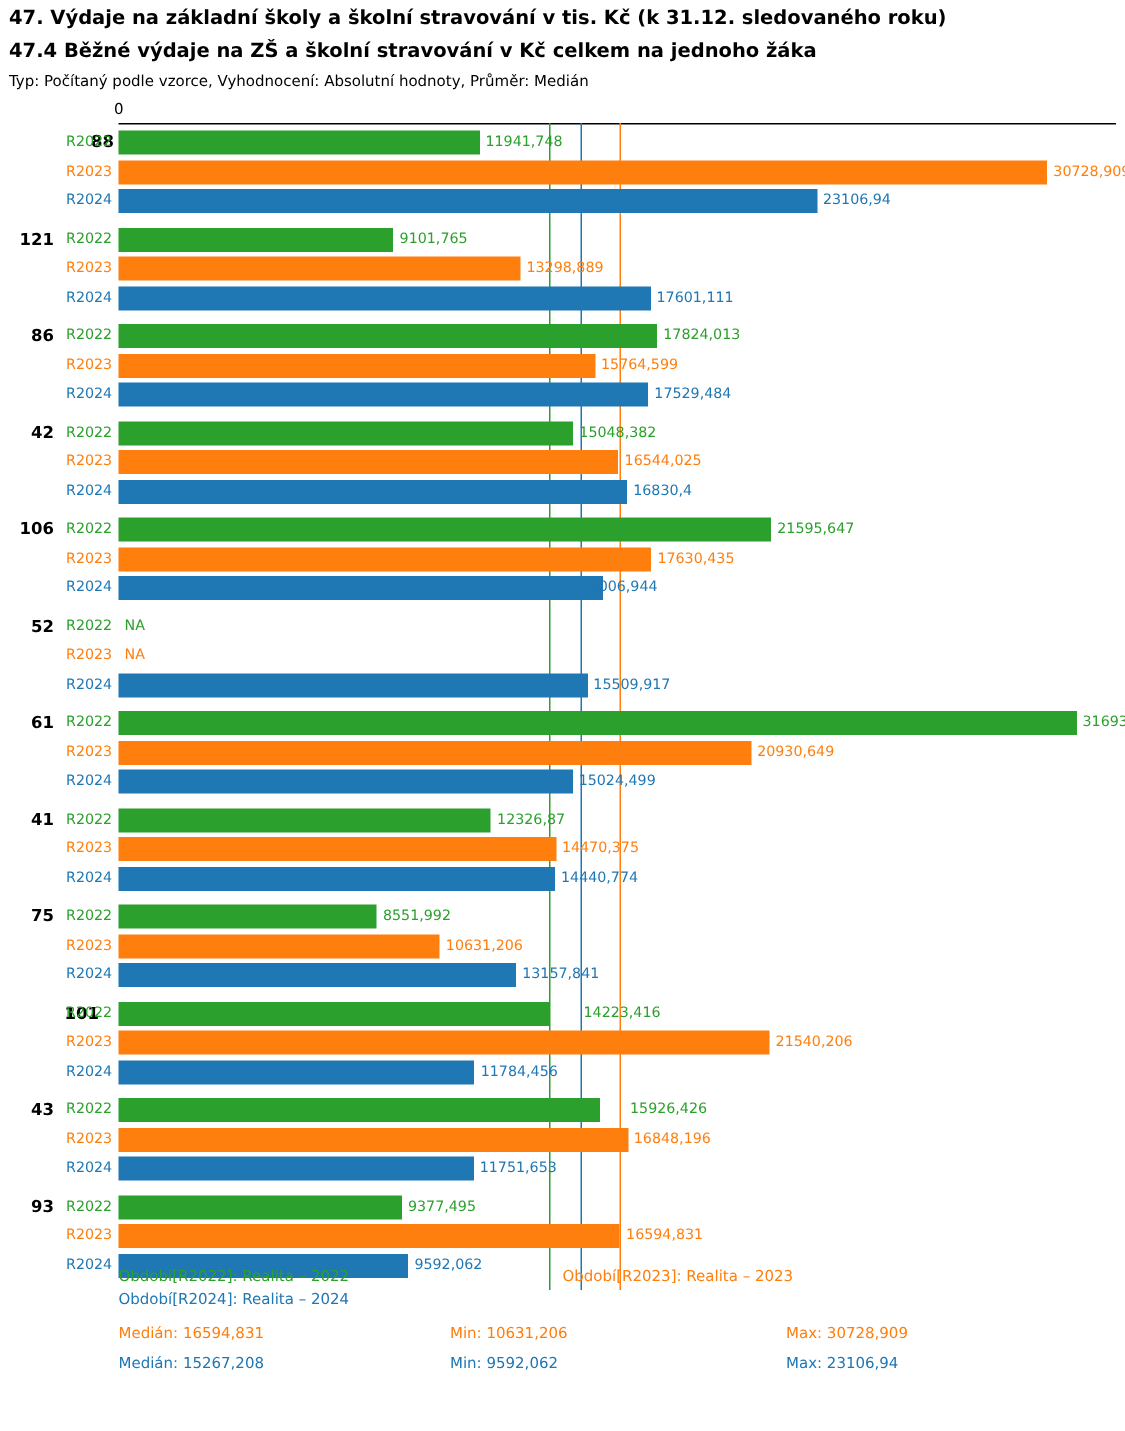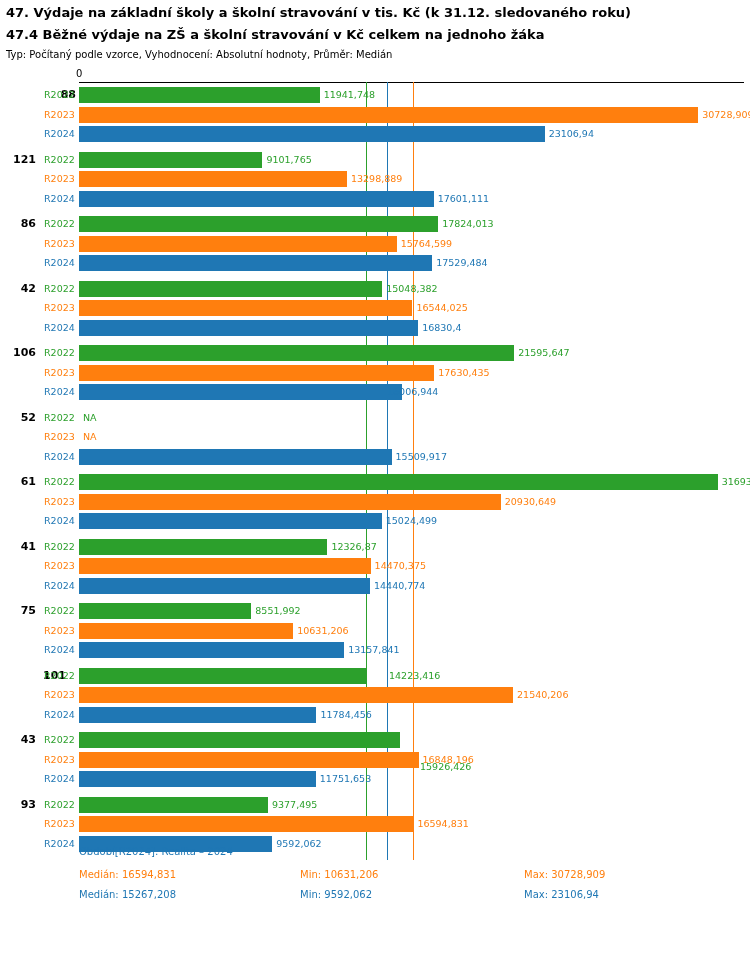--- a/index.html
+++ b/index.html
@@ -336,21 +336,21 @@
           <span class="bar-series-label c-b">R2024</span>
           <div class="bar bg-b" title="R2024: 11784,456" style="width: 237.475px;"></div>
           <span class="bar-value c-b" style="left: 320.475px;">11784,456</span>
         </div>
       </div>
       <div class="group">
         <div class="group-label" style="top: 651px;">43</div>
         <div class="bar-row" style="top: 649px; width: 750px;">
           <span class="bar-series-label c-g">R2022</span>
           <div class="bar bg-g" title="R2022: 15926,426" style="width: 320.942px;"></div>
-          <span class="bar-value c-g" style="left: 420px; margin-top: 27px;">15926,426</span>
+          <span class="bar-value c-g" style="left: 420px;">15926,426</span>
         </div>
         <div class="bar-row" style="top: 668.5px; width: 750px;">
           <span class="bar-series-label c-o">R2023</span>
           <div class="bar bg-o" title="R2023: 16848,196" style="width: 339.517px;"></div>
           <span class="bar-value c-o" style="left: 422.517px;">16848,196</span>
         </div>
         <div class="bar-row" style="top: 688px; width: 750px;">
           <span class="bar-series-label c-b">R2024</span>
           <div class="bar bg-b" title="R2024: 11751,653" style="width: 236.814px;"></div>
           <span class="bar-value c-b" style="left: 319.814px;">11751,653</span>
@@ -371,20 +371,24 @@
         <div class="bar-row" style="top: 752.5px; width: 750px;">
           <span class="bar-series-label c-b">R2024</span>
           <div class="bar bg-b" title="R2024: 9592,062" style="width: 193.295px;"></div>
           <span class="bar-value c-b" style="left: 276.295px;">9592,062</span>
         </div>
       </div>
     </div>
 </div>
 
 <div class="footer">
+  <div class="legend-row">
+    <span class="legend-col1 c-g">Období[R2022]: Realita – 2022</span>
+    <span class="legend-col2 c-o">Období[R2023]: Realita – 2023</span>
+  </div>
   <div class="legend-row">
     <span class="legend-col1 c-b">Období[R2024]: Realita – 2024</span>
   </div>
   <div class="stats">
     <div class="stat-row">
       <span class="stat-med c-o">Medián: 16594,831</span>
       <span class="stat-min c-o">Min: 10631,206</span>
       <span class="stat-max c-o">Max: 30728,909</span>
     </div>
     <div class="stat-row">

